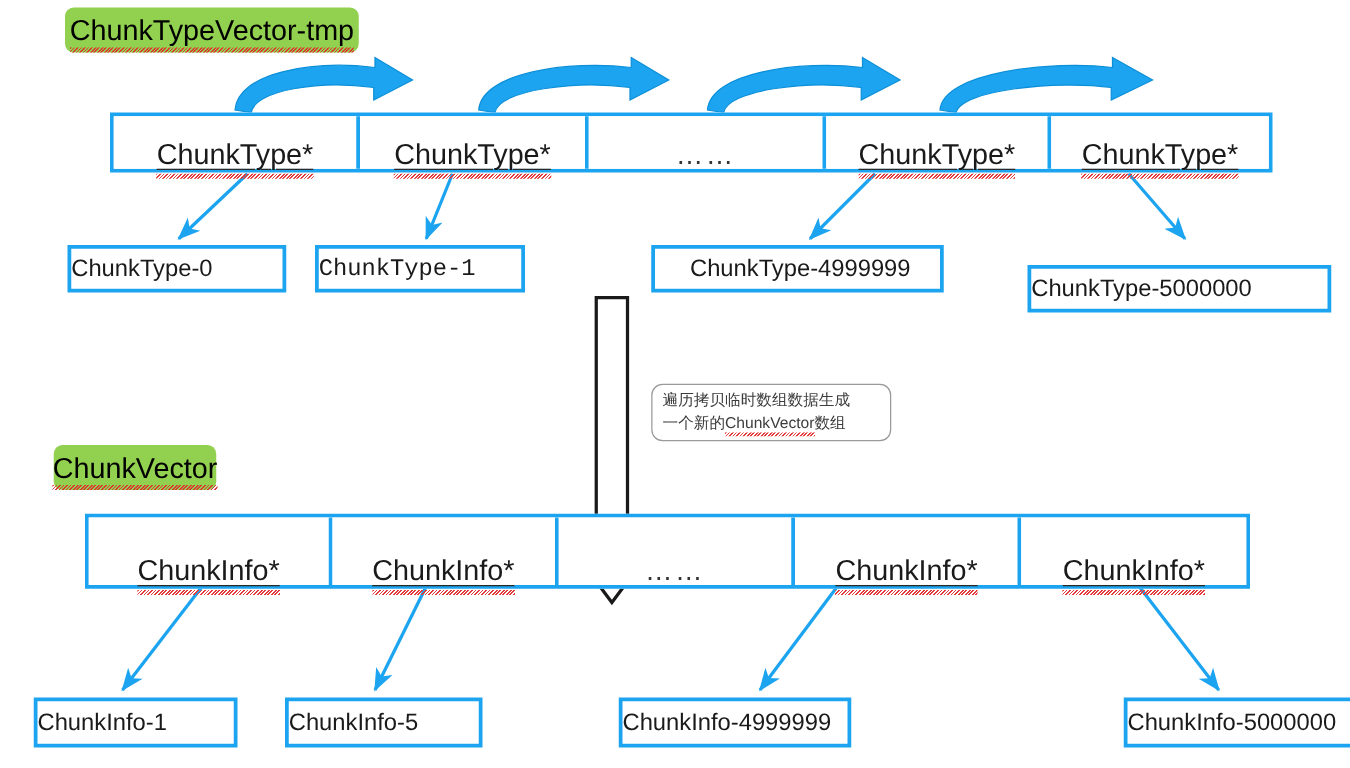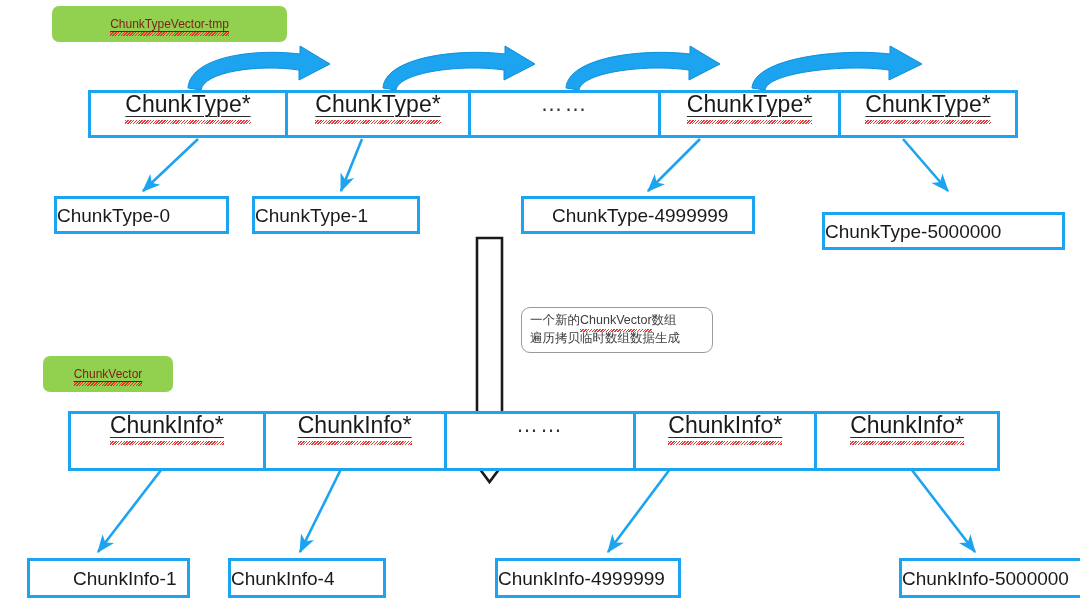--- a/index.html
+++ b/index.html
@@ -35,26 +35,25 @@
     position: absolute;
     background: #92D050;
     border-radius: 7px;
     display: flex;
     align-items: center;
     justify-content: center;
     padding: 0 14px;
     box-sizing: border-box;
   }
   .green-label .txt {
-    font-size: 12px;
-    color: #7f1d1d;
+    font-size: 23px;
+    color: #000000;
     white-space: nowrap;
     line-height: 1;
     position: relative;
-    text-decoration: underline;
     text-decoration-color: #333;
     text-underline-offset: 3px;
     text-decoration-thickness: 1px;
   }
   .green-label .txt::after {
     content: "";
     position: absolute;
     left: 0;
     right: 0;
     bottom: -6px;
@@ -71,21 +70,21 @@
   .array-strip {
     position: absolute;
     border: 3px solid #1CA4F0;
     box-sizing: border-box;
     display: flex;
     background: #ffffff;
   }
   .array-cell {
     box-sizing: border-box;
     display: flex;
-    align-items: flex-start;
+    align-items: flex-end;
     justify-content: center;
     border-right: 3px solid #1CA4F0;
     background: #ffffff;
     position: relative;
   }
   .array-cell:last-child { border-right: none; }
   .array-cell .cell-txt {
     font-size: 23px;
     color: #1a1a1a;
     white-space: nowrap;
@@ -230,36 +229,36 @@
       <span class="cell-txt">ChunkType*</span>
     </div>
     <div class="array-cell spell" style="width:174px;">
       <span class="cell-txt">ChunkType*</span>
     </div>
   </div>
 
   <div class="leaf-box" style="left:54px; top:196px; width:175px; height:38px;">
     <span class="leaf-txt">ChunkType-0</span>
   </div>
-  <div class="leaf-box" style="left:252px; top:196px; width:168px; height:38px;">
+  <div class="leaf-box" style="left:252px; top:196px; width:168px; height:38px;font-family:Liberation Mono, monospace;">
     <span class="leaf-txt">ChunkType-1</span>
   </div>
   <div class="leaf-box" style="left:521px; top:196px; width:234px; height:38px;padding-left:28px;">
     <span class="leaf-txt">ChunkType-4999999</span>
   </div>
   <div class="leaf-box" style="left:822px; top:212px; width:243px; height:38px;">
     <span class="leaf-txt">ChunkType-5000000</span>
   </div>
 
   <div class="note-box" style="left:521px; top:307px; width:192px; height:46px;">
     <div class="note-line">
+      <span>遍历拷贝临时数组数据生成</span>
+    </div>
+    <div class="note-line">
       <span>一个新的</span><span class="hl">ChunkVector</span><span>数组</span>
-    </div>
-    <div class="note-line">
-      <span>遍历拷贝临时数组数据生成</span>
     </div>
   </div>
 
   <div class="green-label" style="left:43px; top:356px; width:130px; height:36px;">
     <span class="txt">ChunkVector</span>
   </div>
 
   <div class="array-strip" style="left:68px; top:411px; width:932px; height:60px;">
     <div class="array-cell spell" style="width:196px;">
       <span class="cell-txt">ChunkInfo*</span>
@@ -271,25 +270,25 @@
       <span class="cell-txt">……</span>
     </div>
     <div class="array-cell spell" style="width:182px;">
       <span class="cell-txt">ChunkInfo*</span>
     </div>
     <div class="array-cell spell" style="width:181px;">
       <span class="cell-txt">ChunkInfo*</span>
     </div>
   </div>
 
-  <div class="leaf-box" style="left:27px; top:558px; width:163px; height:40px;padding-left:43px;">
+  <div class="leaf-box" style="left:27px; top:558px; width:163px; height:40px;">
     <span class="leaf-txt">ChunkInfo-1</span>
   </div>
   <div class="leaf-box" style="left:228px; top:558px; width:158px; height:40px;">
-    <span class="leaf-txt">ChunkInfo-4</span>
+    <span class="leaf-txt">ChunkInfo-5</span>
   </div>
   <div class="leaf-box" style="left:495px; top:558px; width:186px; height:40px;">
     <span class="leaf-txt">ChunkInfo-4999999</span>
   </div>
   <div class="leaf-box" style="left:851px; top:558px; width:222px; height:40px;margin-left:48px;">
     <span class="leaf-txt">ChunkInfo-5000000</span>
   </div>
 
 </div>
 

